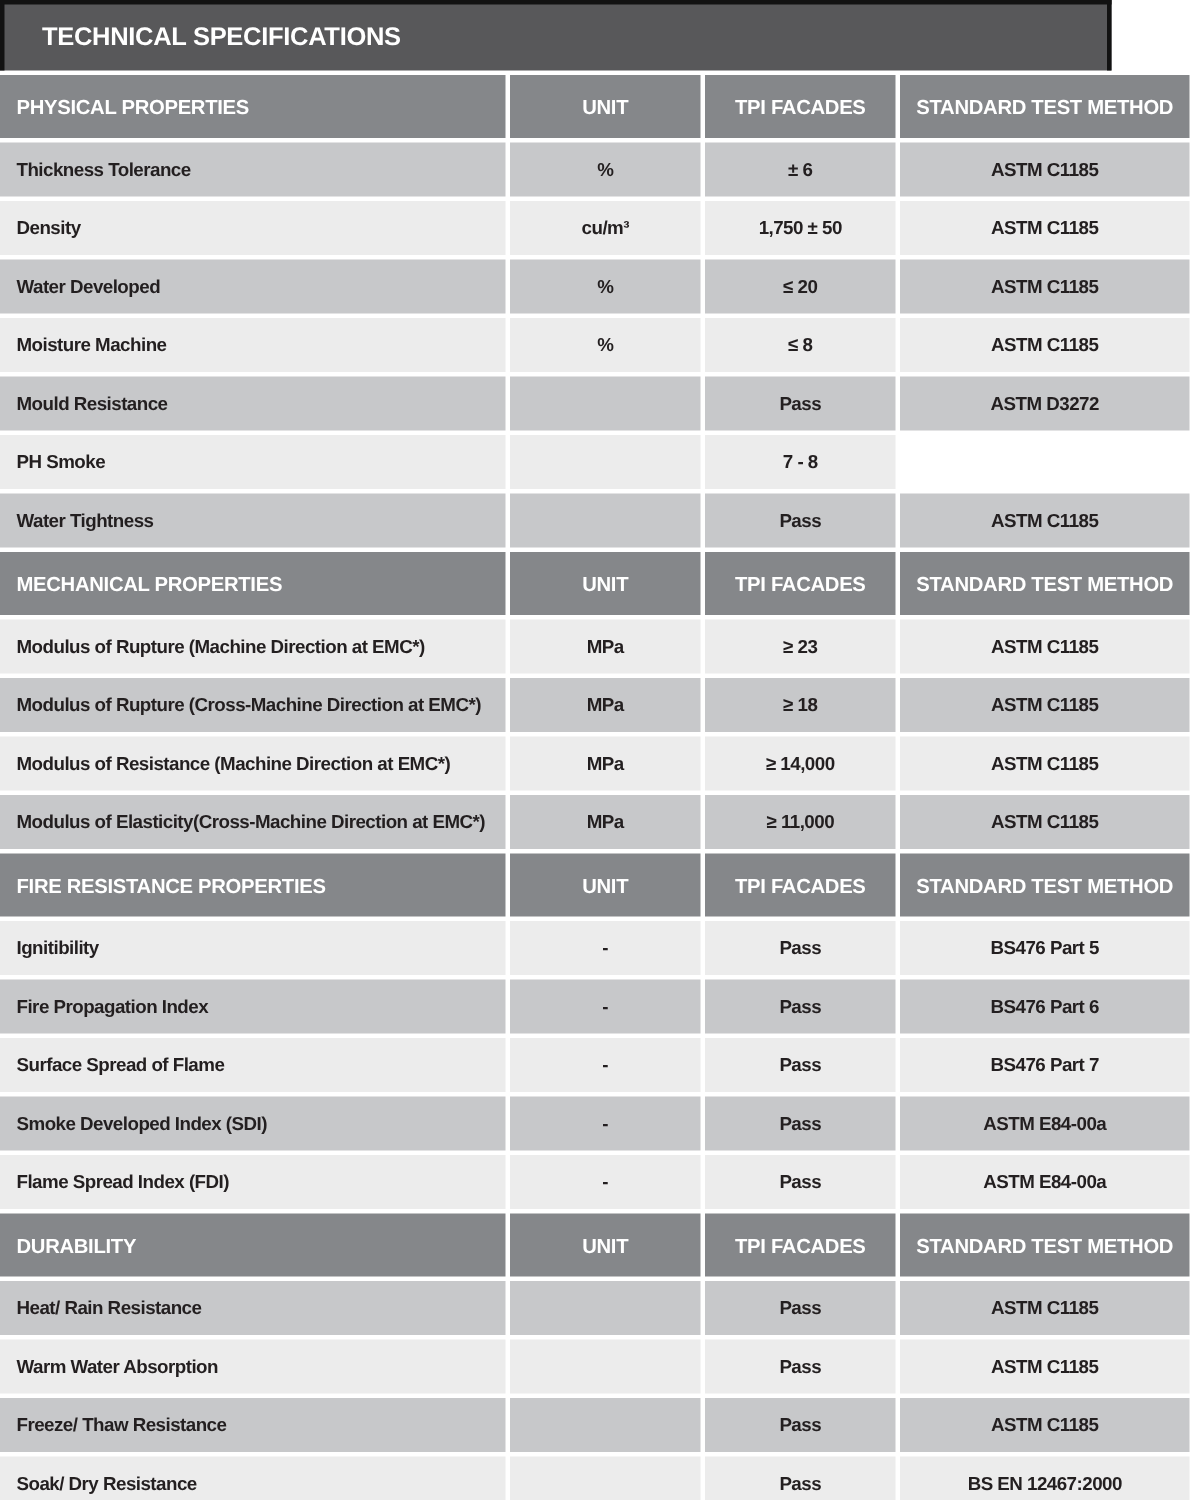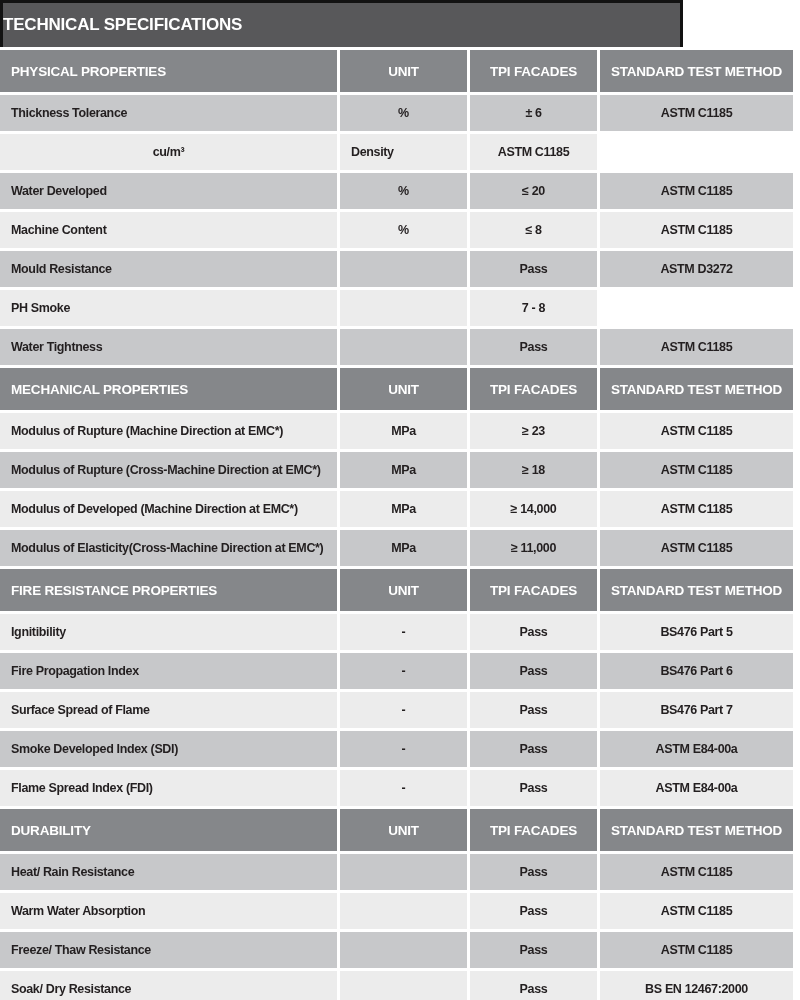--- a/index.html
+++ b/index.html
@@ -13,26 +13,27 @@
     --border:#121212;
   }
   html,body{margin:0;padding:0;}
   body{
     width:800px;height:1000px;overflow:hidden;background:#ffffff;
     font-family:"Liberation Sans", sans-serif;
   }
   .spec-table{width:793px;}
   .titlebar{
     box-sizing:border-box;
-    height:47px;width:683px;
+    height:47px;width:741px;
     background:var(--title-bar);
     border-top:3px solid var(--border);
     border-left:3px solid var(--border);
     border-right:3px solid var(--border);
     display:flex;align-items:center;
+    padding-left:25px;
     margin-bottom:3px;
   }
   .titlebar span{
     color:var(--header-text);
     font-size:17px;font-weight:700;
     letter-spacing:-0.2px;
   }
   .row{
     display:grid;
     grid-template-columns:337px 127px 127px 193px;
@@ -79,34 +80,35 @@
     </div>
 
   <div class="row data-row shade-dark">
     <div class="cell first">Thickness Tolerance</div>
     <div class="cell">%</div>
     <div class="cell">± 6</div>
     <div class="cell">ASTM C1185</div>
   </div>
 
   <div class="row data-row shade-light">
+    <div class="cell first">Density</div>
     <div class="cell">cu/m³</div>
-    <div class="cell first">Density</div>
+    <div class="cell">1,750 ± 50</div>
     <div class="cell">ASTM C1185</div>
   </div>
 
   <div class="row data-row shade-dark">
     <div class="cell first">Water Developed</div>
     <div class="cell">%</div>
     <div class="cell">≤ 20</div>
     <div class="cell">ASTM C1185</div>
   </div>
 
   <div class="row data-row shade-light">
-    <div class="cell first">Machine Content</div>
+    <div class="cell first">Moisture Machine</div>
     <div class="cell">%</div>
     <div class="cell">≤ 8</div>
     <div class="cell">ASTM C1185</div>
   </div>
 
   <div class="row data-row shade-dark">
     <div class="cell first">Mould Resistance</div>
     <div class="cell"></div>
     <div class="cell">Pass</div>
     <div class="cell">ASTM D3272</div>
@@ -142,21 +144,21 @@
   </div>
 
   <div class="row data-row shade-dark">
     <div class="cell first">Modulus of Rupture (Cross-Machine Direction at EMC*)</div>
     <div class="cell">MPa</div>
     <div class="cell">≥ 18</div>
     <div class="cell">ASTM C1185</div>
   </div>
 
   <div class="row data-row shade-light">
-    <div class="cell first">Modulus of Developed (Machine Direction at EMC*)</div>
+    <div class="cell first">Modulus of Resistance (Machine Direction at EMC*)</div>
     <div class="cell">MPa</div>
     <div class="cell">≥ 14,000</div>
     <div class="cell">ASTM C1185</div>
   </div>
 
   <div class="row data-row shade-dark">
     <div class="cell first">Modulus of Elasticity(Cross-Machine Direction at EMC*)</div>
     <div class="cell">MPa</div>
     <div class="cell">≥ 11,000</div>
     <div class="cell">ASTM C1185</div>

